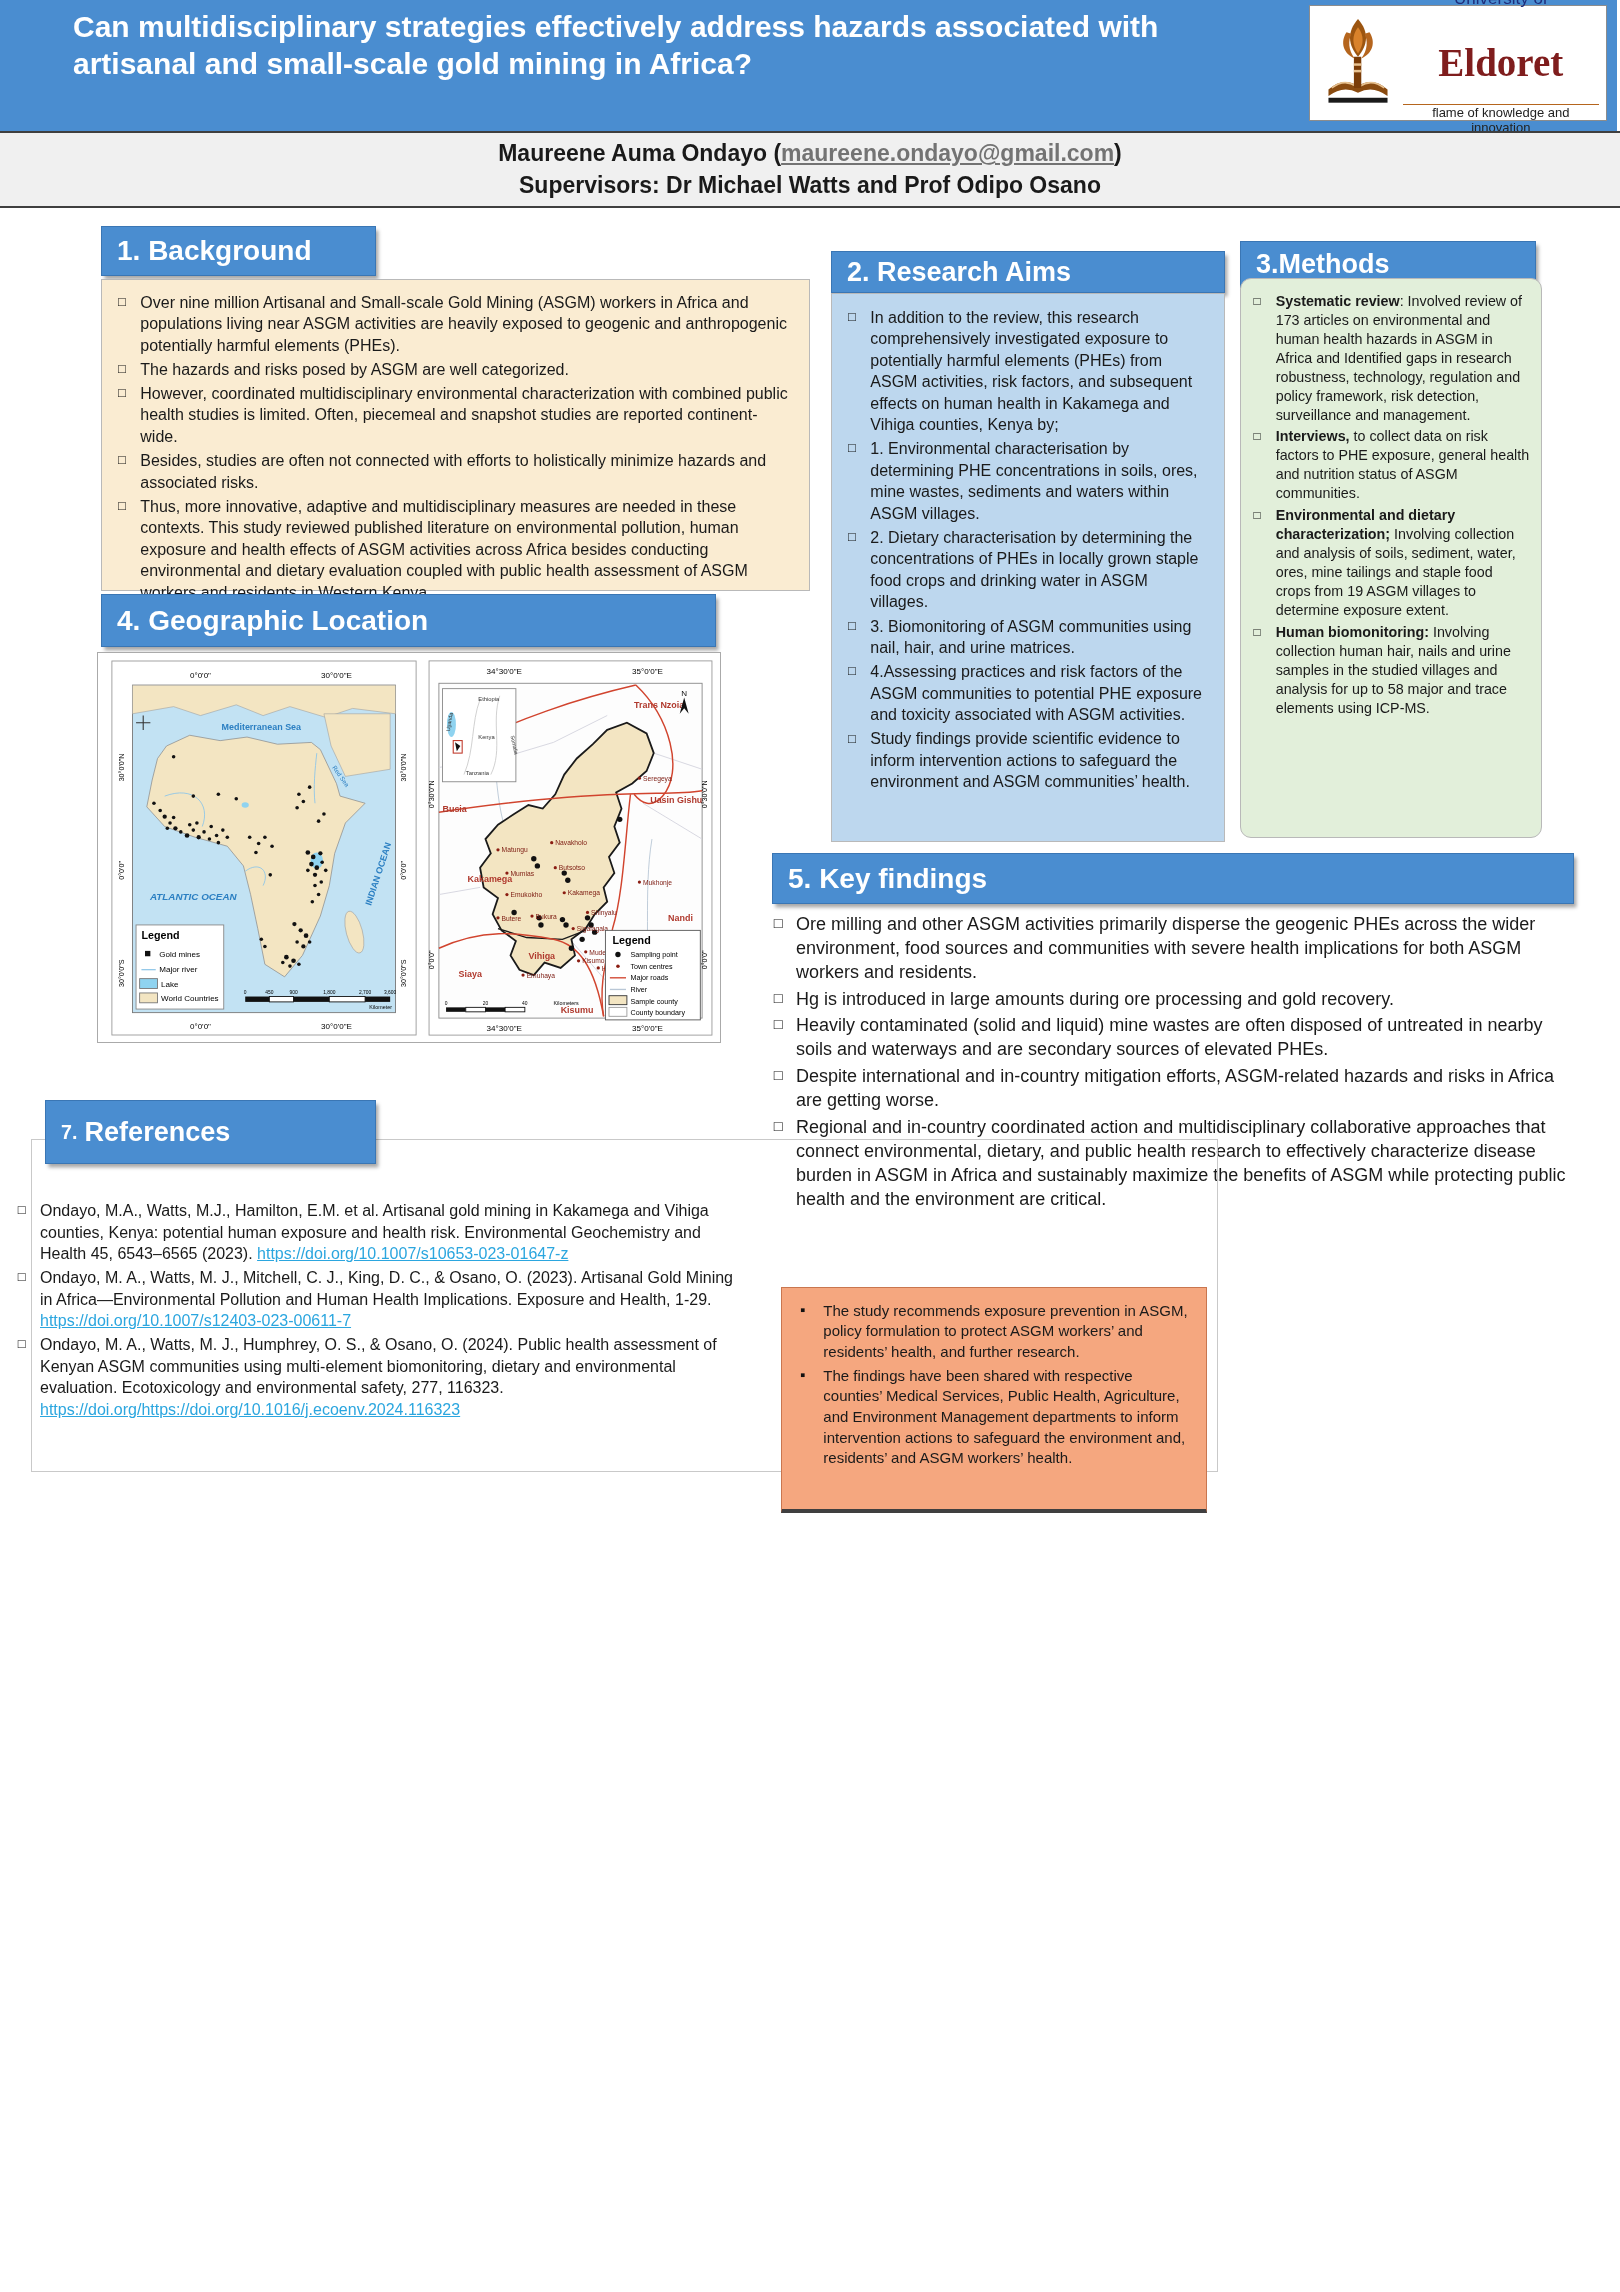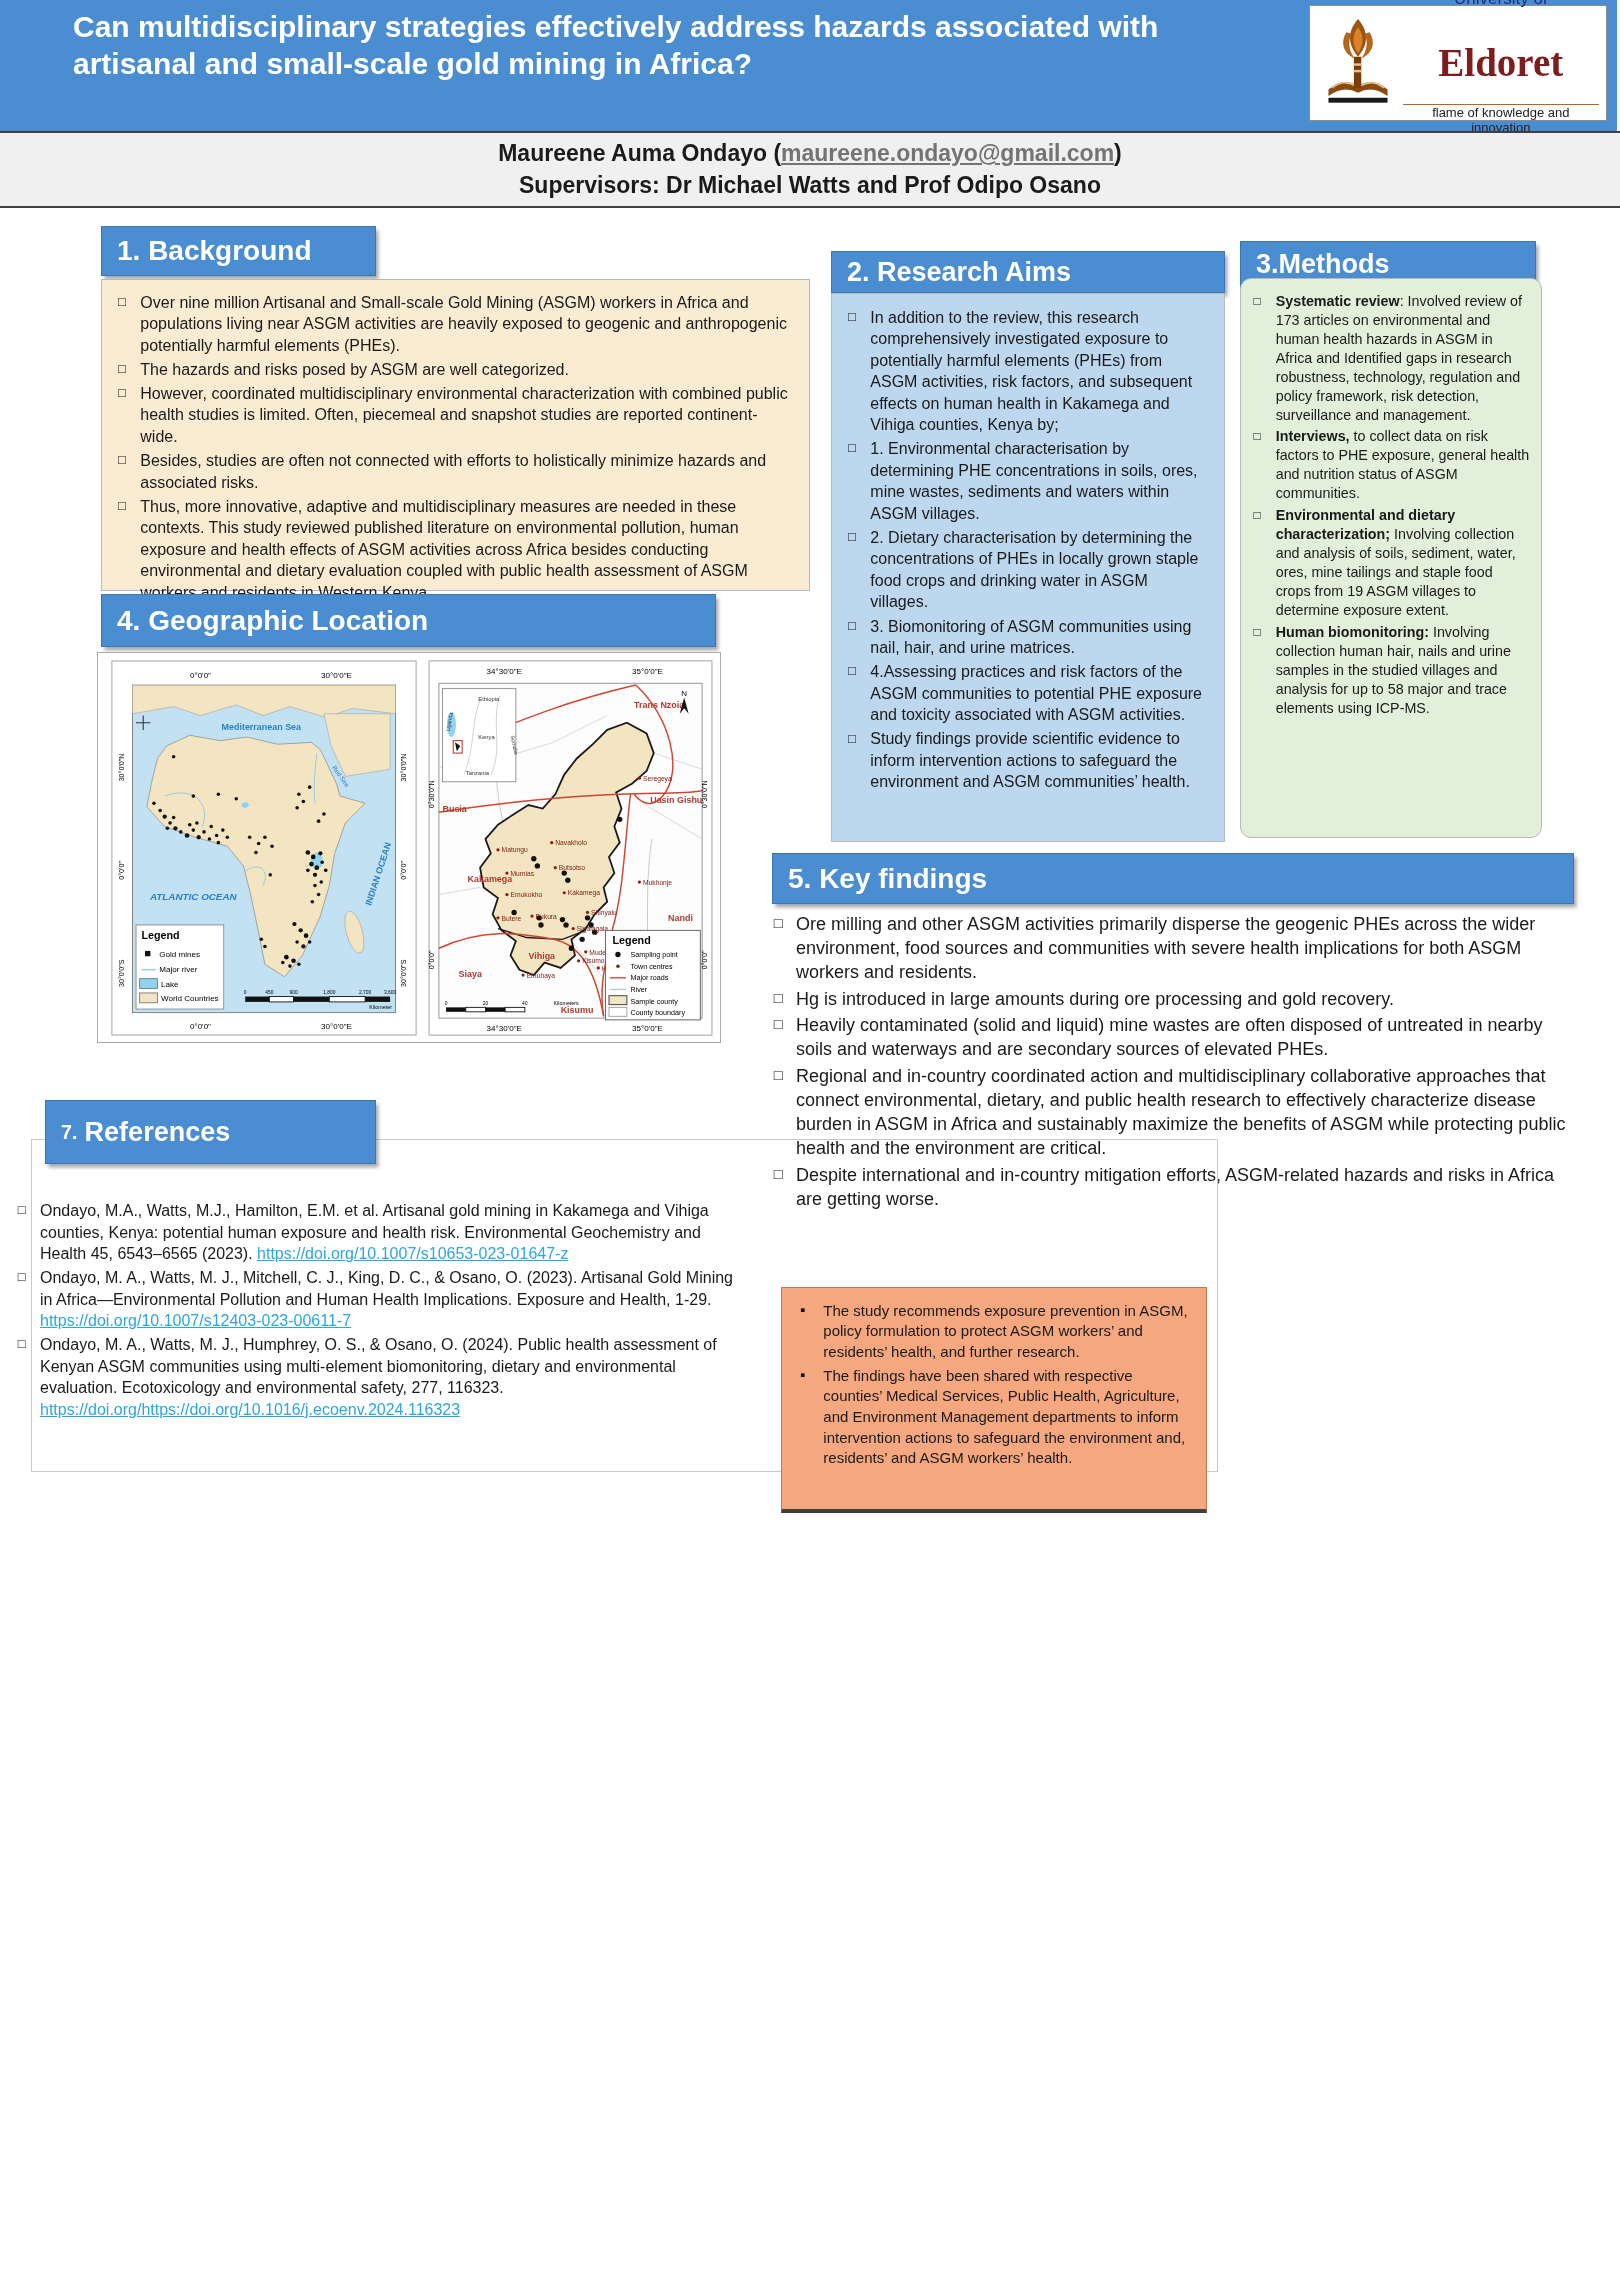--- a/index.html
+++ b/index.html
@@ -403,22 +403,22 @@
       </g>
     </svg>
   </div>
 
   <div class="abs sec-h fs31" style="left:772px;top:853px;width:802px;height:51px;">5. Key findings</div>
   <div class="abs" style="left:772px;top:912px;width:806px;">
     <ul class="blist t20">
         <li>Ore milling and other ASGM activities primarily disperse the geogenic PHEs across the wider environment, food sources and communities with severe health implications for both ASGM workers and residents.</li>
         <li>Hg is introduced in large amounts during ore processing and gold recovery.</li>
         <li>Heavily contaminated (solid and liquid) mine wastes are often disposed of untreated in nearby soils and waterways and are secondary sources of elevated PHEs.</li>
+        <li>Despite international and in-country mitigation efforts, ASGM-related hazards and risks in Africa are getting worse.</li>
         <li>Regional and in-country coordinated action and multidisciplinary collaborative approaches that connect environmental, dietary, and public health research to effectively characterize disease burden in ASGM in Africa and sustainably maximize the benefits of ASGM while protecting public health and the environment are critical.</li>
-        <li>Despite international and in-country mitigation efforts, ASGM-related hazards and risks in Africa are getting worse.</li>
       </ul>
   </div>
 
   <div class="abs refs-frame" style="left:31px;top:1139px;width:1187px;height:333px;"></div>
   <div class="abs sec-h" style="left:45px;top:1100px;width:331px;height:64px;align-items:center;">
     <span class="ref-num">7.</span>
     <span class="ref-word">References</span>
   </div>
   <div class="abs" style="left:16px;top:1200px;width:725px;">
     <ul class="blist t18">

